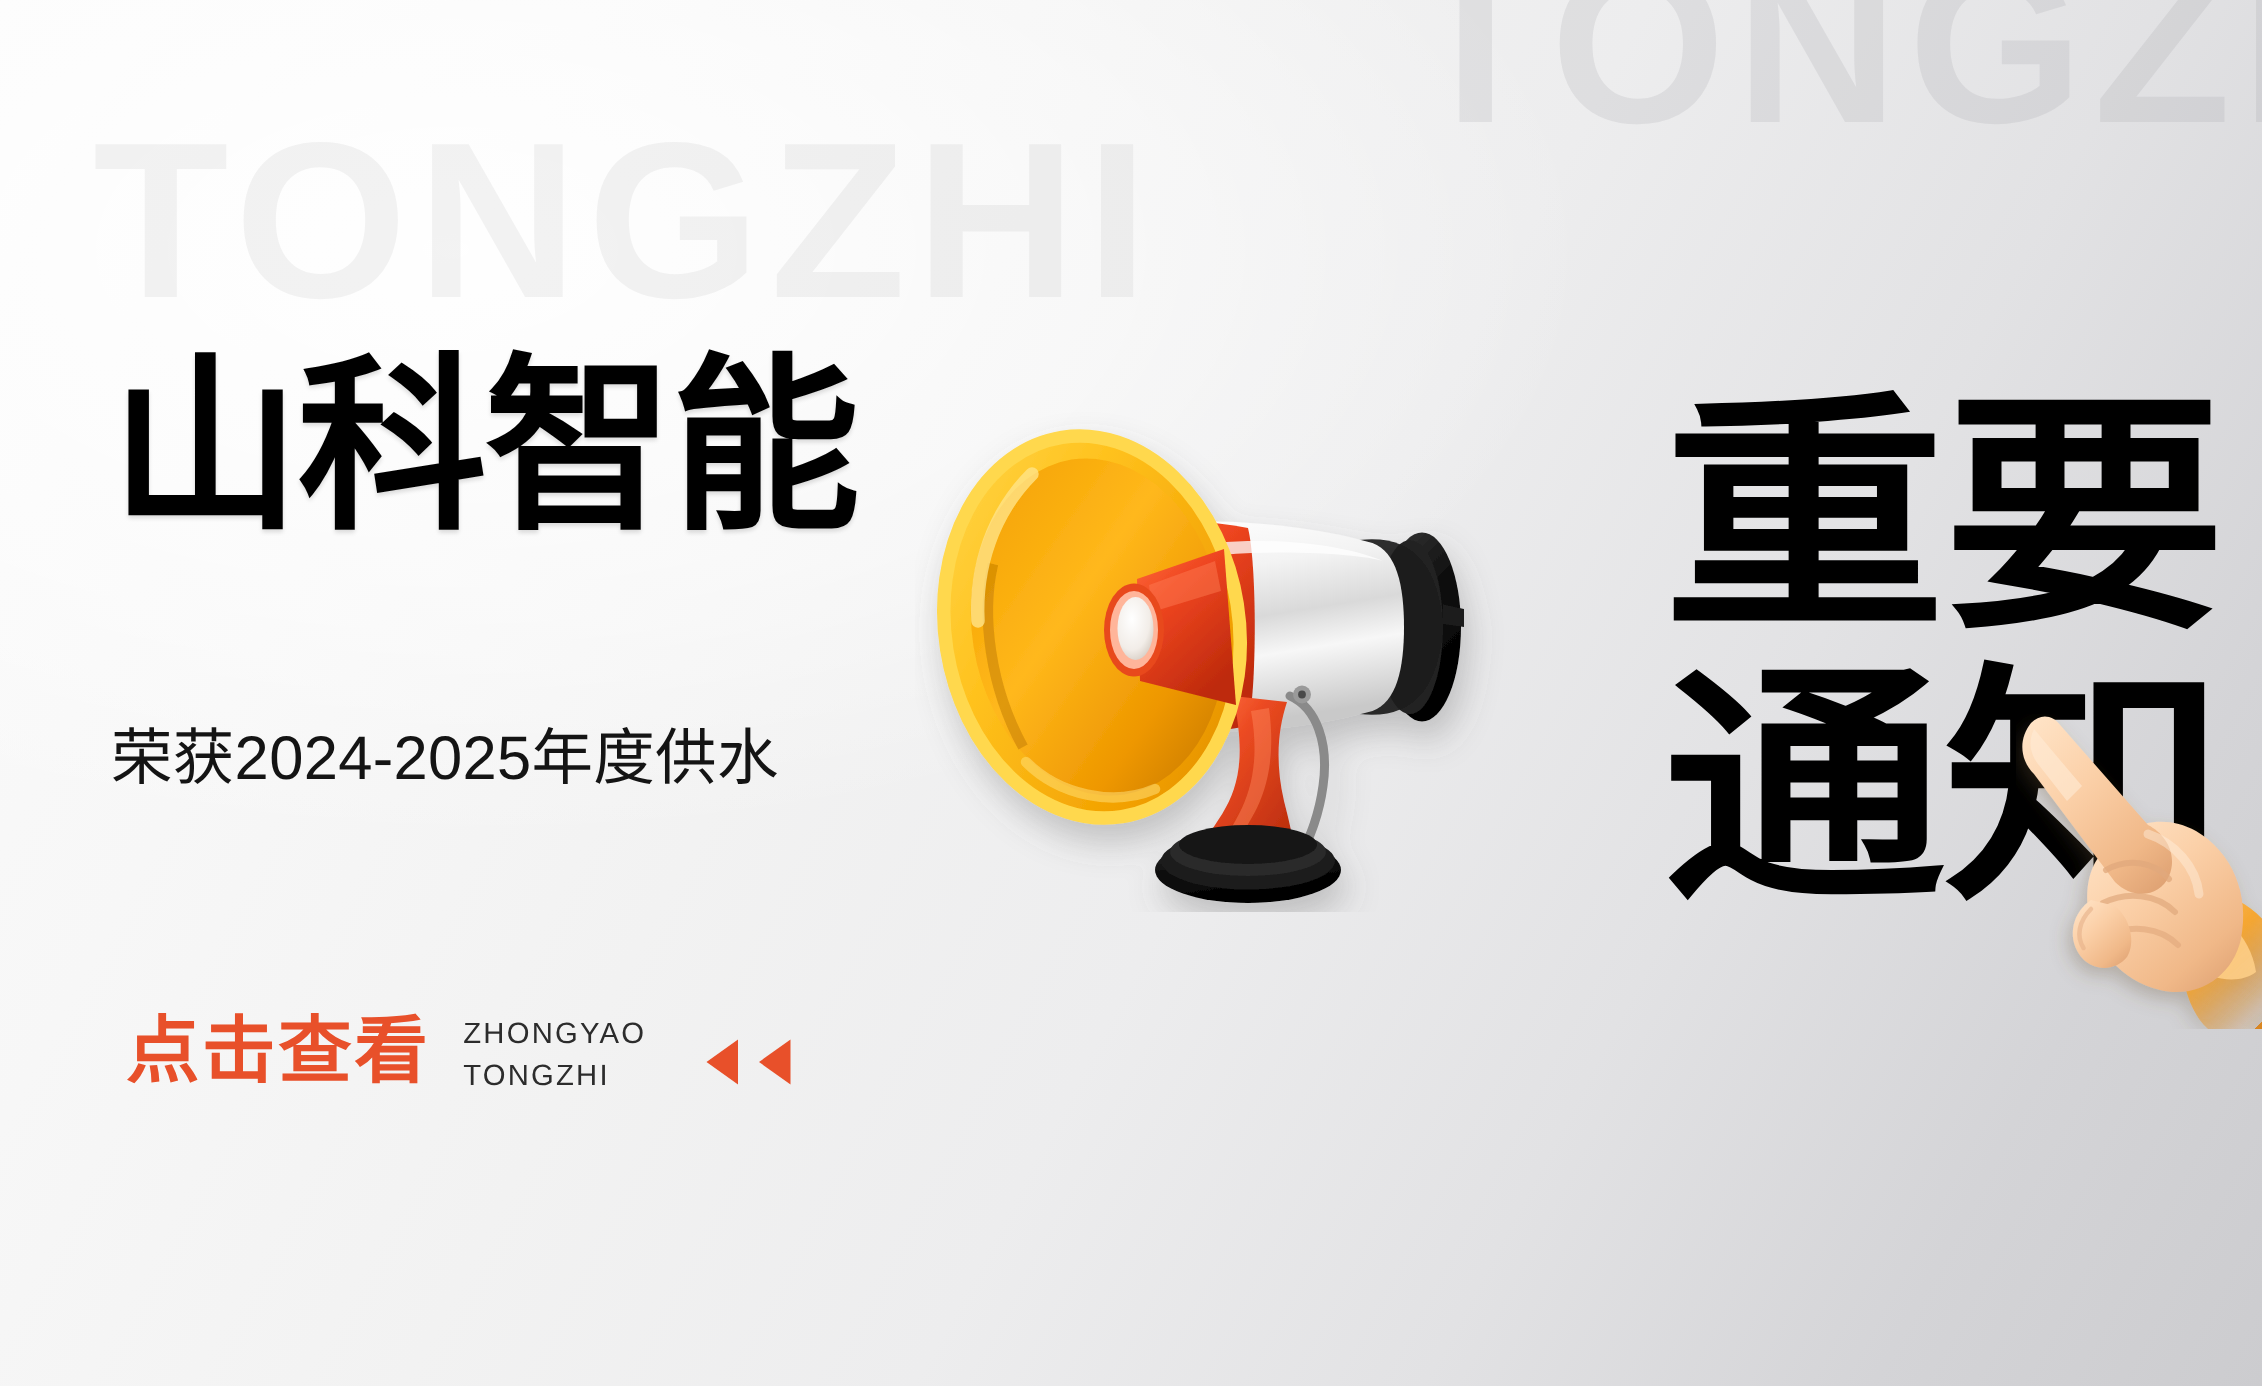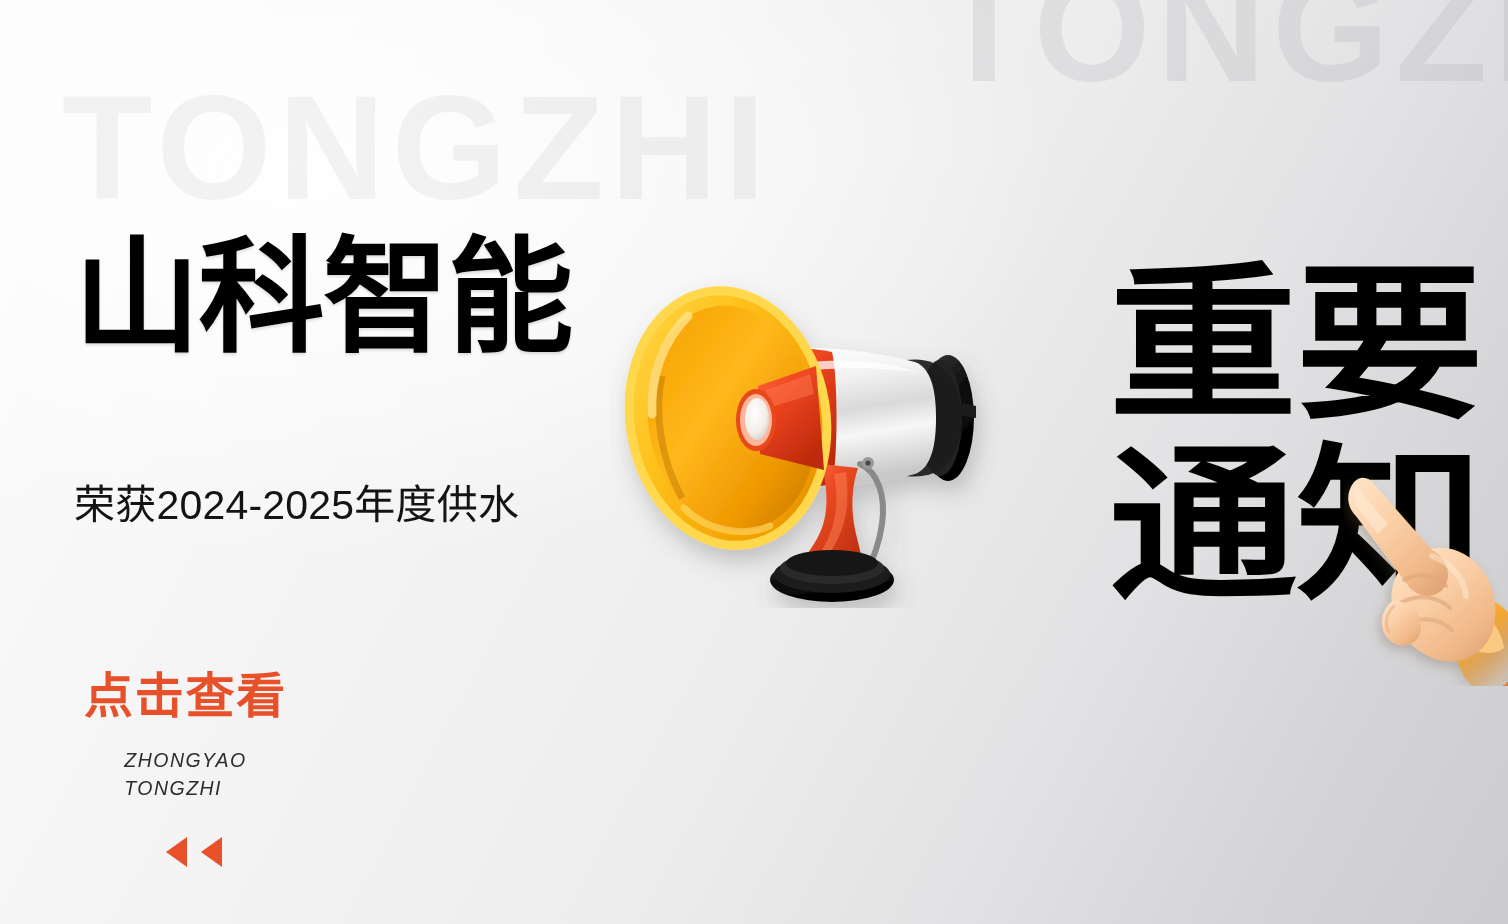--- a/index.html
+++ b/index.html
@@ -89,39 +89,37 @@
   #subtitle .strong { font-weight: 700; letter-spacing: 0.01em; }
 
   
   #cta-row {
     position: absolute;
     left: 84px;
     top: 672px;
     display: flex;
     align-items: center;
     gap: 22px;
-    flex-direction: column;
   }
   #cta-main {
     font-size: 49px;
     font-weight: 700;
     color: #E8502A;
     letter-spacing: 0.035em;
     line-height: 1;
     white-space: nowrap;
   }
   #cta-pinyin {
     font-size: 19.5px;
     line-height: 1.45;
     color: #2c2c2c;
     letter-spacing: 0.075em;
     font-weight: 400;
     white-space: nowrap;
     padding-top: 3px;
-    font-style: italic;
   }
   #cta-arrows {
     display: flex;
     gap: 14px;
     align-items: center;
     margin-left: 18px;
     padding-top: 12px;
   }
   .tri {
     width: 0; height: 0;

